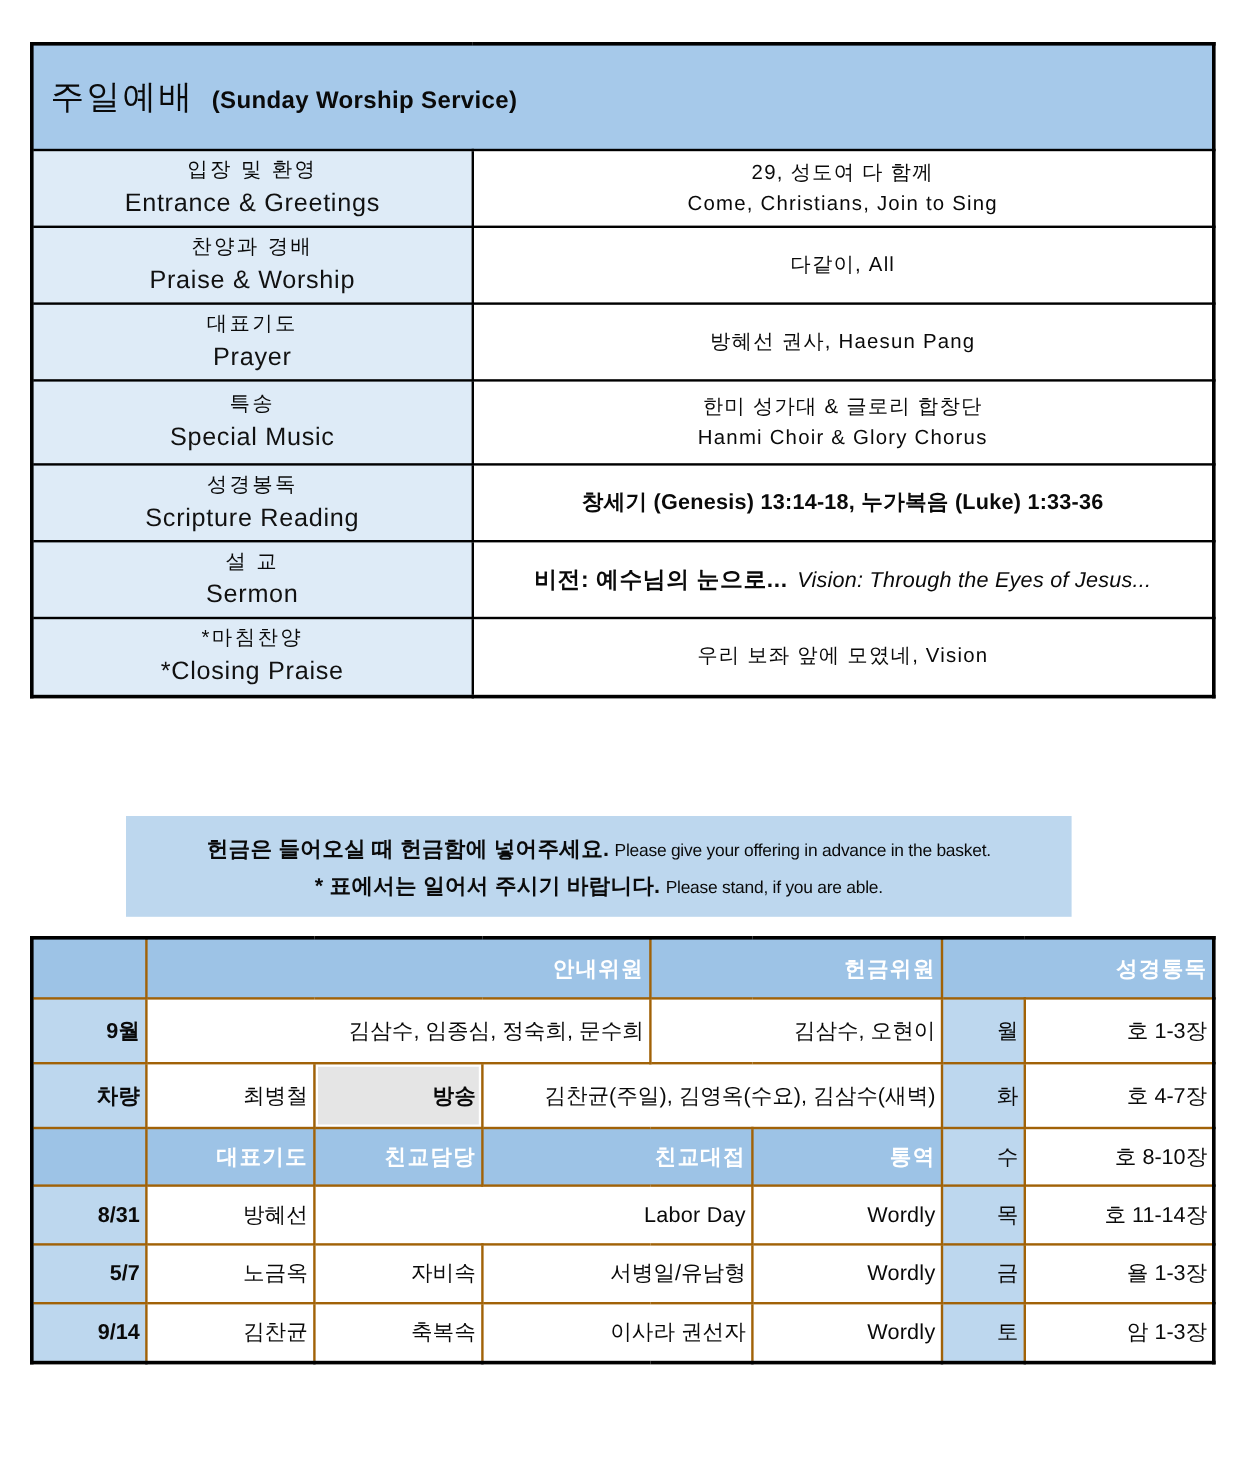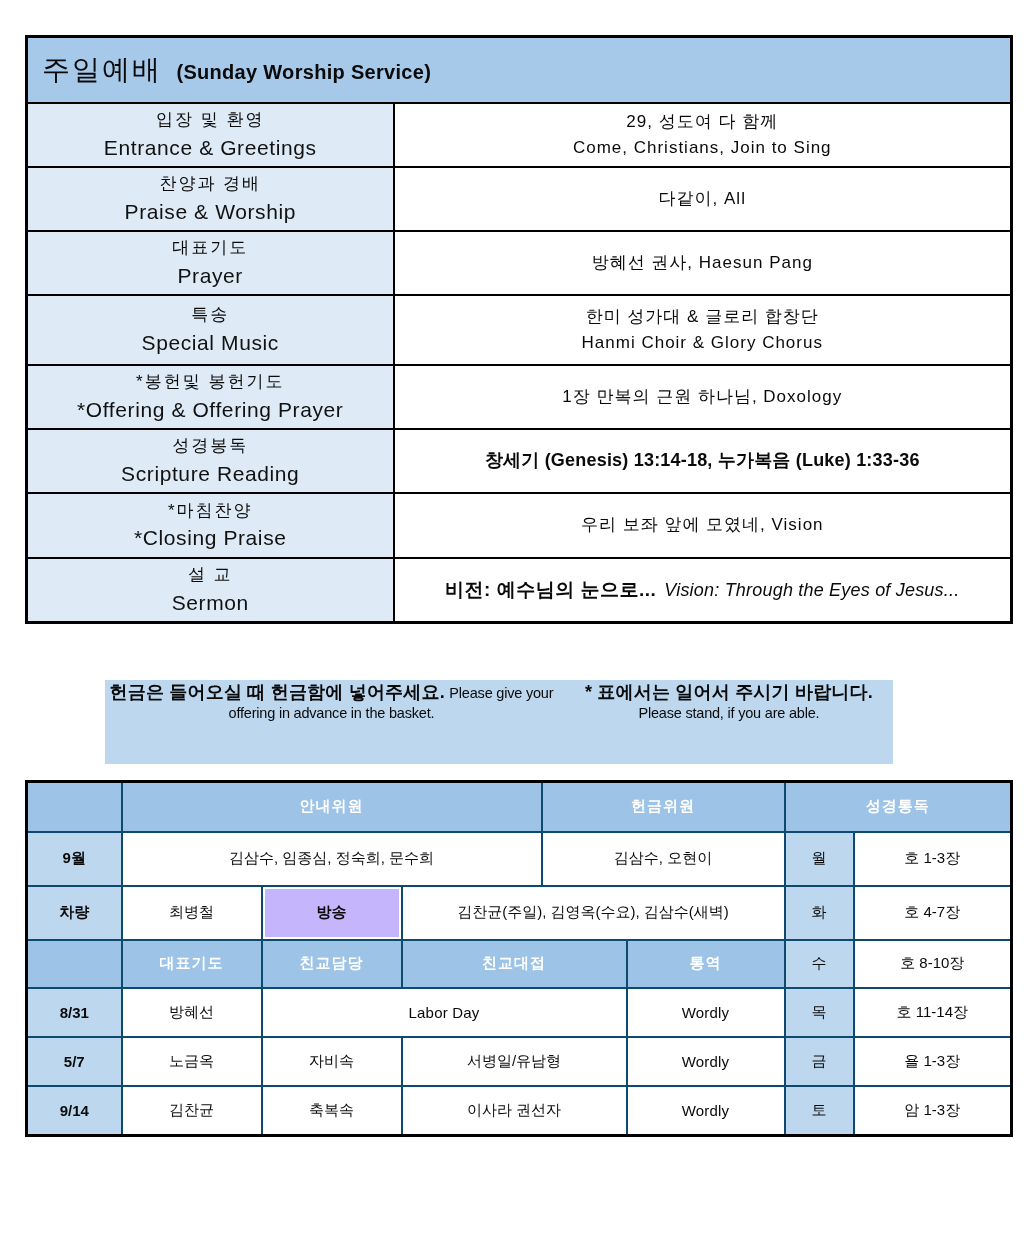--- a/index.html
+++ b/index.html
@@ -4,45 +4,45 @@
 <style>
   html,body{margin:0;padding:0;}
   body{
     width:1035px;height:1235px;background:#ffffff;position:relative;
     font-family:"Liberation Sans","DejaVu Sans",sans-serif;color:#0a0a0a;
   }
   
   table{border-collapse:collapse;table-layout:fixed;}
   .worship{position:absolute;left:25px;top:35px;width:985px;border:3px solid #000;}
   .worship td{border:2px solid #000;text-align:center;vertical-align:middle;padding:4px 6px;}
-  .title-cell{background:#a6c9ea;text-align:left !important;padding:13px 14px !important;}
+  .title-cell{background:#a6c9ea;text-align:left !important;padding:24px 14px !important;}
   .title-ko{font-size:28px;letter-spacing:2px;font-weight:500;}
   .title-en{font-size:20px;font-weight:bold;margin-left:10px;letter-spacing:0.3px;}
   .label-cell{background:#deebf7;}
   .lab-ko{font-size:17px;letter-spacing:2px;line-height:1.45;}
   .lab-en{font-size:21px;letter-spacing:0.6px;line-height:1.4;color:#111;}
   .val{font-size:17px;letter-spacing:1px;line-height:1.55;}
   .val-bold{font-weight:bold;font-size:18px;letter-spacing:0.2px;}
   .sermon-ko{font-weight:bold;font-size:19px;letter-spacing:0.5px;}
   .sermon-en{font-style:italic;font-size:18px;margin-left:8px;letter-spacing:0.2px;}
   
   .notice{
     position:absolute;left:105px;top:680px;width:788px;height:84px;background:#bdd7ee;
-    display:flex;flex-direction:row;justify-content:center;text-align:center;gap:7px;
+    display:flex;flex-direction:column;justify-content:center;text-align:center;gap:7px;
   }
   .notice .ko{font-weight:bold;font-size:18px;letter-spacing:0.2px;}
   .notice .en{font-size:14.5px;letter-spacing:-0.2px;}
   
   .duty{position:absolute;left:25px;top:780px;width:985px;border:3px solid #000;}
-  .duty td{border:2px solid #0c4a6e;text-align:center;vertical-align:middle;font-size:15px;padding:2px 4px;}
+  .duty td{border:2px solid #a16207;text-align:right;vertical-align:middle;font-size:18px;padding:2px 4px;}
   .hdr{background:#9dc3e6;color:#ffffff;font-weight:bold;font-size:17px;
        border-left:2px solid #fff;border-right:2px solid #fff;letter-spacing:1px;}
   .hdr-blank{background:#9dc3e6;border-left:2px solid #fff;border-right:2px solid #fff;}
   .blabel{background:#bdd7ee;font-weight:bold;font-size:18px;}
-  .bcast{background:#c4b5fd;font-weight:bold;font-size:17px;
+  .bcast{background:#e5e5e5;font-weight:bold;font-size:17px;
          border-left:2px solid #fff;border-right:2px solid #fff;box-shadow:inset 0 0 0 2px #fff;}
   .day{background:#bdd7ee;font-size:17px;}
   .day-w{background:#bdd7ee;font-size:17px;border-left:2px solid #fff;border-right:2px solid #fff;}
   .en-name{font-size:18px;letter-spacing:0.2px;}
 </style>
 </head>
 <body>
 
 <table class="worship">
   <colgroup>
@@ -87,54 +87,45 @@
   <tr style="height:70px">
     <td class="label-cell">
       <div class="lab-ko">특송</div>
       <div class="lab-en">Special Music</div>
     </td>
     <td>
       <div class="val">한미 성가대 &amp; 글로리 합창단</div>
       <div class="val">Hanmi Choir &amp; Glory Chorus</div>
     </td>
   </tr>
-  <tr style="height:62px">
-    <td class="label-cell">
-      <div class="lab-ko">*봉헌및 봉헌기도</div>
-      <div class="lab-en">*Offering &amp; Offering Prayer</div>
-    </td>
-    <td>
-      <div class="val">1장 만복의 근원 하나님, Doxology</div>
-    </td>
-  </tr>
   <tr style="height:60px">
     <td class="label-cell">
       <div class="lab-ko">성경봉독</div>
       <div class="lab-en">Scripture Reading</div>
     </td>
     <td>
       <div class="val val-bold">창세기 (Genesis) 13:14-18, 누가복음 (Luke) 1:33-36</div>
     </td>
   </tr>
+  <tr style="height:62px">
+    <td class="label-cell">
+      <div class="lab-ko">설 교</div>
+      <div class="lab-en">Sermon</div>
+    </td>
+    <td>
+      <span class="sermon-ko">비전: 예수님의 눈으로...</span><span class="sermon-en">Vision: Through the Eyes of Jesus...</span>
+    </td>
+  </tr>
   <tr style="height:65px">
     <td class="label-cell">
       <div class="lab-ko">*마침찬양</div>
       <div class="lab-en">*Closing Praise</div>
     </td>
     <td>
       <div class="val">우리 보좌 앞에 모였네, Vision</div>
-    </td>
-  </tr>
-  <tr style="height:62px">
-    <td class="label-cell">
-      <div class="lab-ko">설 교</div>
-      <div class="lab-en">Sermon</div>
-    </td>
-    <td>
-      <span class="sermon-ko">비전: 예수님의 눈으로...</span><span class="sermon-en">Vision: Through the Eyes of Jesus...</span>
     </td>
   </tr>
 </tbody>
   </table>
 
 <div class="notice">
   <div>
     <span class="ko">헌금은 들어오실 때 헌금함에 넣어주세요.</span>
     <span class="en">Please give your offering in advance in the basket.</span>
   </div>

